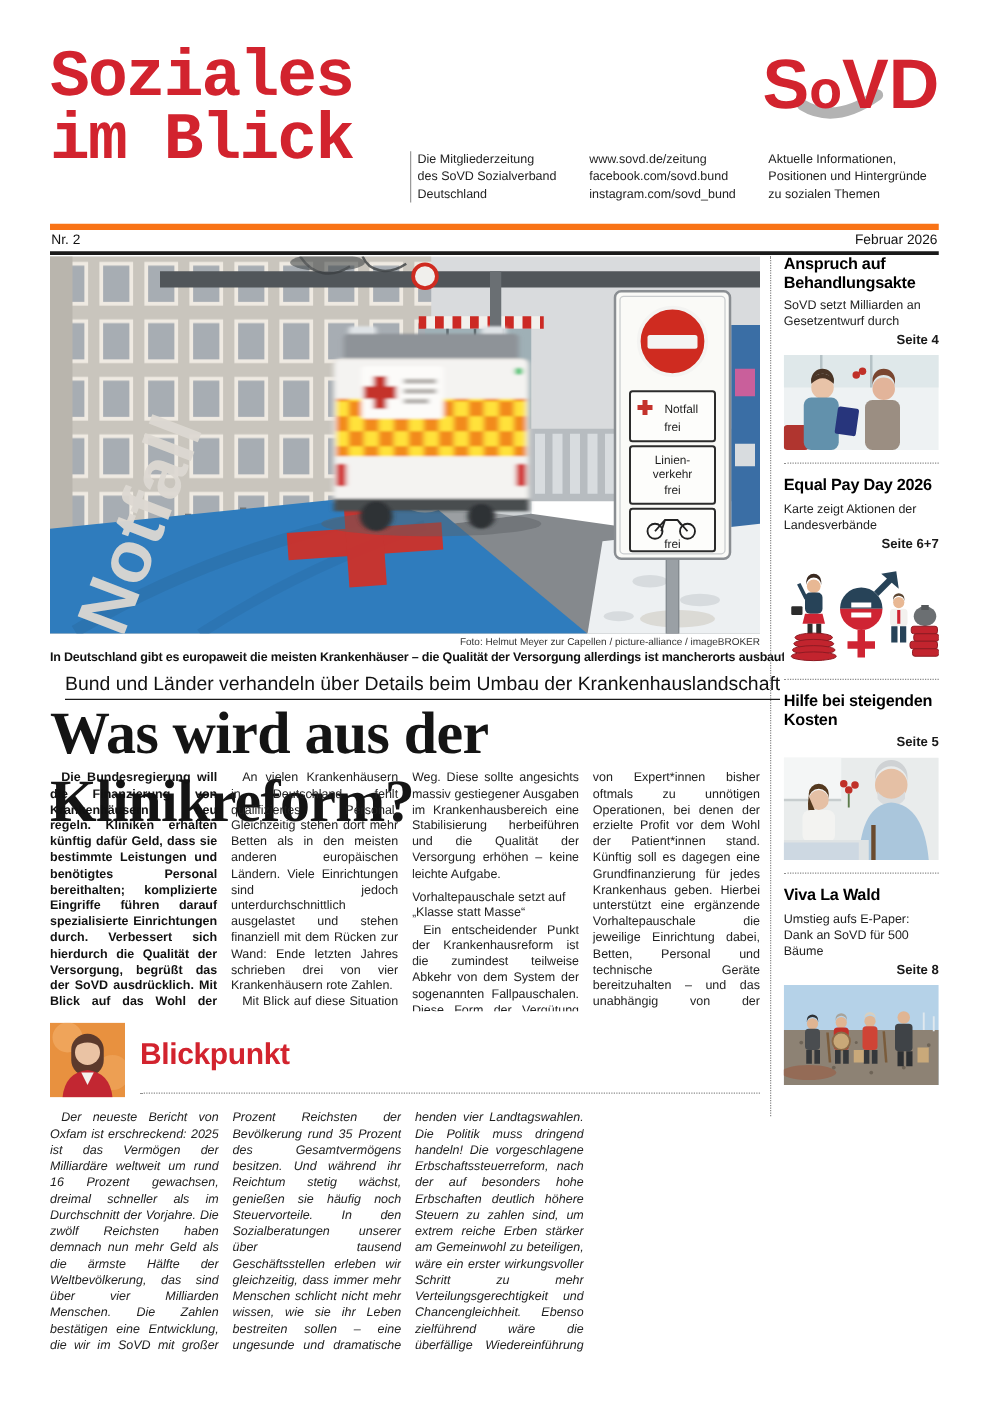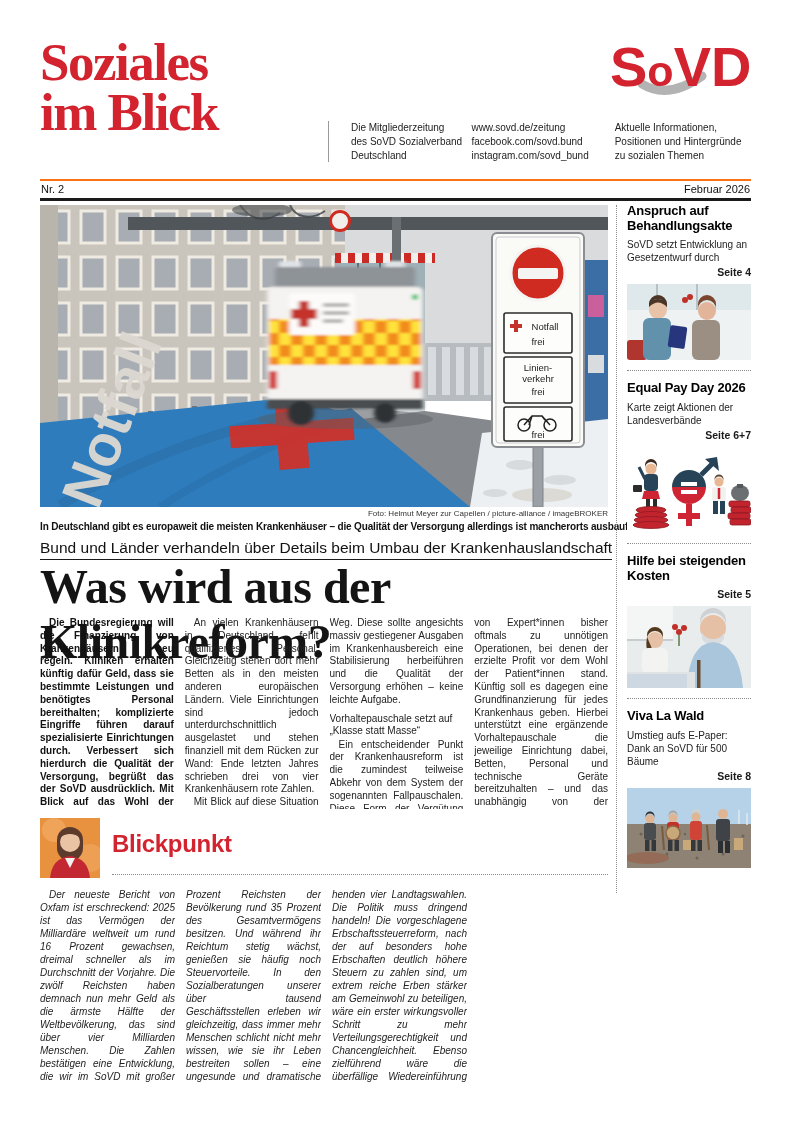--- a/index.html
+++ b/index.html
@@ -1,41 +1,41 @@
 <!DOCTYPE html>
 <html lang="de"><head>
 <meta charset="utf-8">
 <style>
   * { margin:0; padding:0; box-sizing:border-box; }
   html,body { background:#ffffff; }
   body { font-family:"Liberation Sans", sans-serif; color:#1a1a1a; }
   #page { position:relative; width:791px; height:1134px; background:#fff; overflow:hidden; }
 
   
-  .mast-title { position:absolute; left:40px; top:38px; font-family:Liberation Serif, serif;
+  .mast-title { position:absolute; left:40px; top:38px; font-family:Liberation Mono, monospace;
     font-weight:700; font-size:53px; line-height:0.94; letter-spacing:-1.5px; color:#d2232e; }
   .taglines { position:absolute; top:121px; left:328px; width:430px; display:flex; }
   .tagline { width:144px; font-size:10px; line-height:1.38; color:#222; }
-  .tagline.first { border-left:1px solid #9a9a9a; padding-left:22px; width:144px; }
+  .tagline.first { border-left:1px solid #9a9a9a; padding-left:5px; width:144px; }
   .logo-wrap { position:absolute; left:608px; top:30px; }
 
   
   .datebar { position:absolute; left:40px; top:179px; width:711px;
-    border-top:2px solid #f97316; border-bottom:3px solid #1a1a1a;
+    border-top:5px solid #f97316; border-bottom:3px solid #1a1a1a;
     display:flex; justify-content:space-between; align-items:center;
     font-size:11px; padding:2px 1px 3px 1px; color:#111; }
 
   
   .main-photo { position:absolute; left:40px; top:205px; width:568px; height:302px; overflow:hidden; }
 
   .credit { position:absolute; left:40px; top:509px; width:568px; text-align:right;
     font-size:8px; color:#333; }
   .caption { position:absolute; left:40px; top:521px; width:575px; font-weight:700;
     font-size:10px; letter-spacing:-0.15px; white-space:nowrap; color:#111; }
-  .kicker { position:absolute; left:40px; top:539px; font-size:15.5px; color:#111; }
+  .kicker { position:absolute; left:52px; top:539px; font-size:15.5px; color:#111; }
   .kicker span { display:inline-block; border-bottom:1.5px solid #1a1a1a; padding-bottom:2px; }
   .headline { position:absolute; left:40px; top:559px; width:575px;
     font-family:"Liberation Serif", serif; font-weight:700; font-size:48px;
     letter-spacing:-0.5px; color:#141414; }
 
   
   .columns { position:absolute; left:40px; top:617px; width:568px; height:192px;
     display:flex; gap:11px; overflow:hidden; }
   .col { flex:1; font-size:10px; line-height:1.28; text-align:justify; color:#222; overflow:hidden; }
   .col p { margin:0; }
@@ -297,21 +297,21 @@
       <p>henden vier Landtagswahlen. Die Politik muss dringend handeln! Die vorgeschlagene Erbschaftssteuerreform, nach der auf besonders hohe Erbschaften deutlich höhere Steuern zu zahlen sind, um extrem reiche Erben stärker am Gemeinwohl zu beteiligen, wäre ein erster wirkungsvoller Schritt zu mehr Verteilungsgerechtigkeit und Chancengleichheit. Ebenso zielführend wäre die überfällige Wiedereinführung der Vermögenssteuer.</p>
 
     </div>
   </div>
 
   <div class="vdivider"></div>
   <div class="sidebar">
 
     <div class="side-item">
       <h3>Anspruch auf Behandlungsakte</h3>
-      <p>SoVD setzt Entwicklung an Gesetzentwurf durch</p>
+      <p>SoVD setzt Milliarden an Gesetzentwurf durch</p>
       <div class="page-ref">Seite 4</div>
       <svg width="124" height="76" viewBox="0 0 124 76">
         <rect width="124" height="76" fill="#eef2f3"></rect>
         <rect x="0" y="0" width="124" height="26" fill="#dfe8ea"></rect>
         <line x1="30" y1="0" x2="30" y2="26" stroke="#b5c2c6" stroke-width="2"></line>
         <line x1="70" y1="0" x2="70" y2="26" stroke="#b5c2c6" stroke-width="2"></line>
         <circle cx="58" cy="16" r="3" fill="#c03028"></circle>
           <circle cx="63" cy="13" r="3" fill="#c03028"></circle>
         <rect x="0" y="56" width="20" height="20" rx="3" fill="#b0352f"></rect>
         <circle cx="31" cy="26" r="9" fill="#e8c3a8"></circle>

